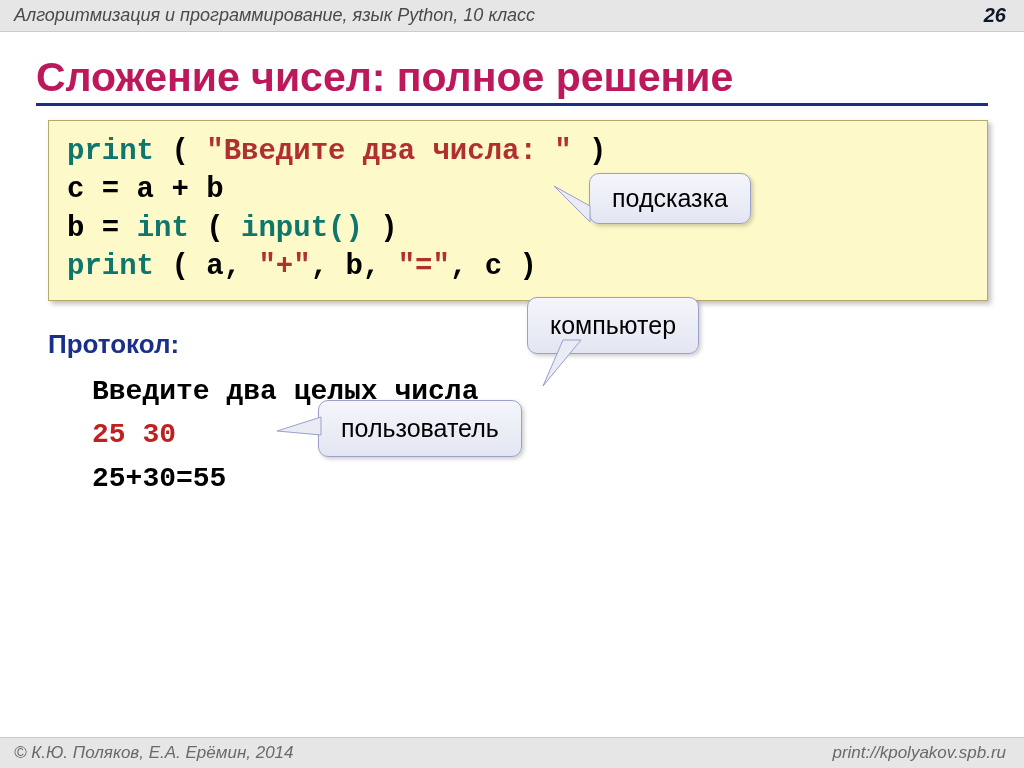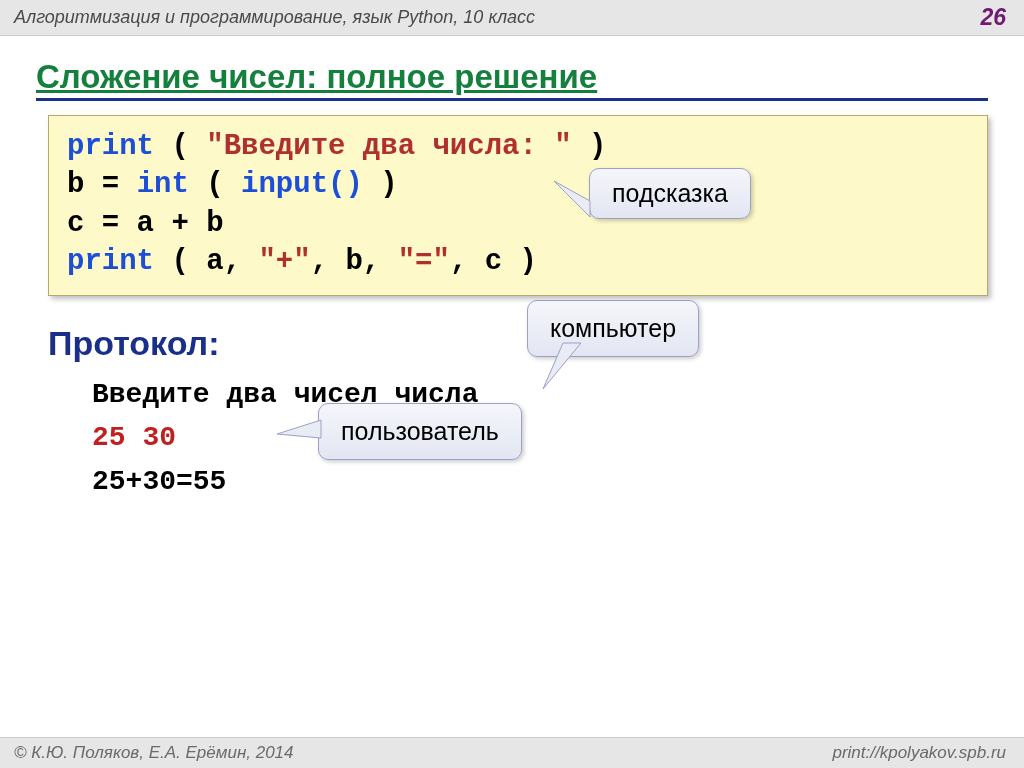--- a/index.html
+++ b/index.html
@@ -17,47 +17,46 @@
     padding: 4px 18px 4px 14px;
     display: flex;
     justify-content: space-between;
     align-items: center;
     font-style: italic;
     color: #4a4a4a;
     font-size: 18px;
     border-bottom: 1px solid #ccc;
     gap: 20px;
   }
-  .page-num { font-weight: bold; font-size: 23px; color: #701a75; }
+  .page-num { font-weight: bold; font-size: 20px; color: #0f172a; }
   .title-wrap {
     padding: 22px 36px 4px 36px;
   }
   .title {
-    font-size: 33px;
+    font-size: 41px;
     font-weight: bold;
-    color: #15803d;
-    text-decoration: underline;
+    color: #be185d;
   }
   .title-underline {
     border-top: 3px solid #1a2f8a;
     margin-top: 2px;
   }
   .code-box {
     margin: 10px 36px 0 48px;
     background: #fdf9c8;
     border: 1px solid #b7a96b;
     box-shadow: 3px 3px 5px rgba(0,0,0,0.25);
     padding: 12px 16px 14px 18px;
     font-family: "Courier New", monospace;
     font-size: 29px;
     font-weight: bold;
     line-height: 1.32;
     position: relative;
   }
-  .tok-kw  { color: #1d4ed8; }
+  .tok-kw  { color: #0f766e; }
   .tok-str { color: #b03030; }
   .callout {
     position: absolute;
     background: linear-gradient(#f5f6fb, #e3e6f2);
     border: 1px solid #9aa0c8;
     border-radius: 10px;
     padding: 8px 22px;
     font-family: Arial, sans-serif;
     font-weight: normal;
     font-size: 25px;
@@ -66,21 +65,21 @@
   }
   .callout svg {
     position: absolute;
     overflow: visible;
   }
   .callout-hint { left: 540px; top: 52px; text-align: center; }
   .callout-hint svg { left: -36px; top: 30px; }
   .section-label {
     margin: 28px 0 0 48px;
     color: #1a2f8a;
-    font-size: 34px;
+    font-size: 26px;
     font-weight: bold;
   }
   .proto {
     margin: 10px 0 0 92px;
     font-family: "Courier New", monospace;
     font-size: 28px;
     font-weight: bold;
     line-height: 1.55;
     position: relative;
   }
@@ -122,40 +121,40 @@
 
 <div class="title-wrap">
   <div class="title">Сложение чисел: полное решение</div>
   <div class="title-underline"></div>
 </div>
 
 <div class="code-box">
   <div>
     <span class="tok-kw">print</span><span> ( </span><span class="tok-str">"Введите два числа: "</span><span> )</span>
   </div>
+  <div>c = a + b</div>
   <div>
     <span>b = </span><span class="tok-kw">int</span><span> ( </span><span class="tok-kw">input()</span><span> )</span>
   </div>
-  <div>c = a + b</div>
   <div>
     <span class="tok-kw">print</span><span> ( a, </span><span class="tok-str">"+"</span><span>, b, </span><span class="tok-str">"="</span><span>, c )</span>
   </div>
 
   <div class="callout callout-hint">
     <span>подсказка</span>
     <svg width="40" height="30">
       <polygon points="36,2 36,18 0,-18" fill="#e9ebf5" stroke="#9aa0c8" stroke-width="1"></polygon>
     </svg>
   </div>
 </div>
 
 <div class="section-label">Протокол:</div>
 
 <div class="proto">
-  <div>Введите два чисел числа</div>
+  <div>Введите два целых числа</div>
   <div class="red">25 30</div>
   <div>25+30=55</div>
 
   <div class="callout callout-computer">
     <span>компьютер</span>
     <svg width="50" height="50">
       <polygon points="10,2 28,2 -10,48" fill="#e9ebf5" stroke="#9aa0c8" stroke-width="1"></polygon>
     </svg>
   </div>
 

